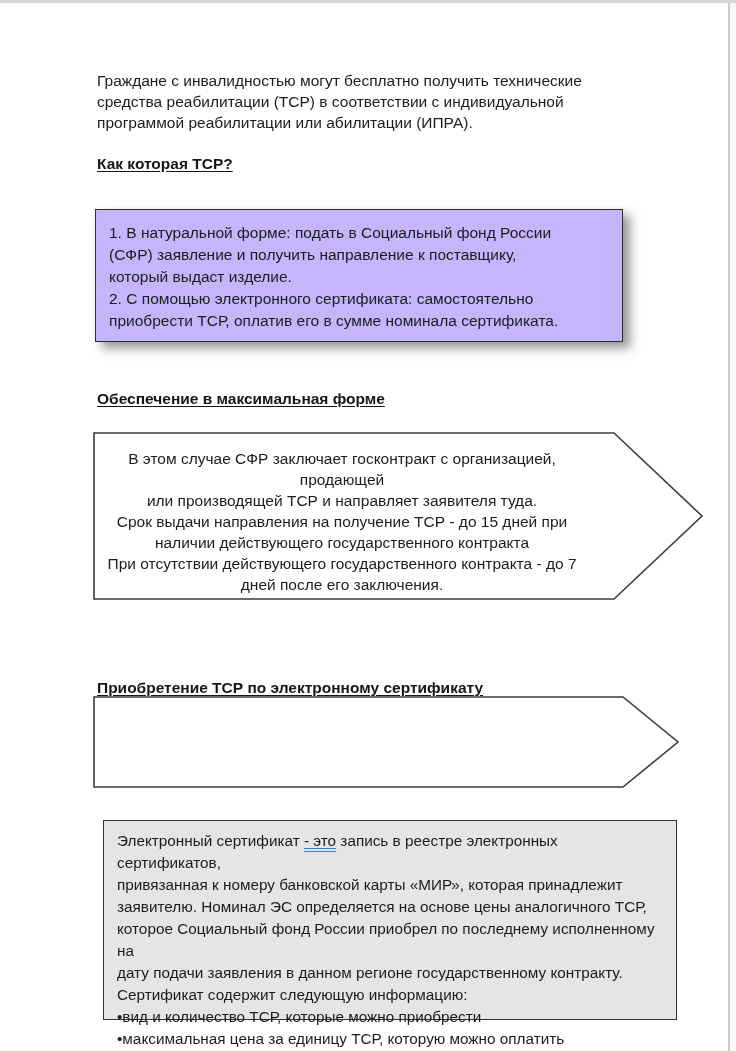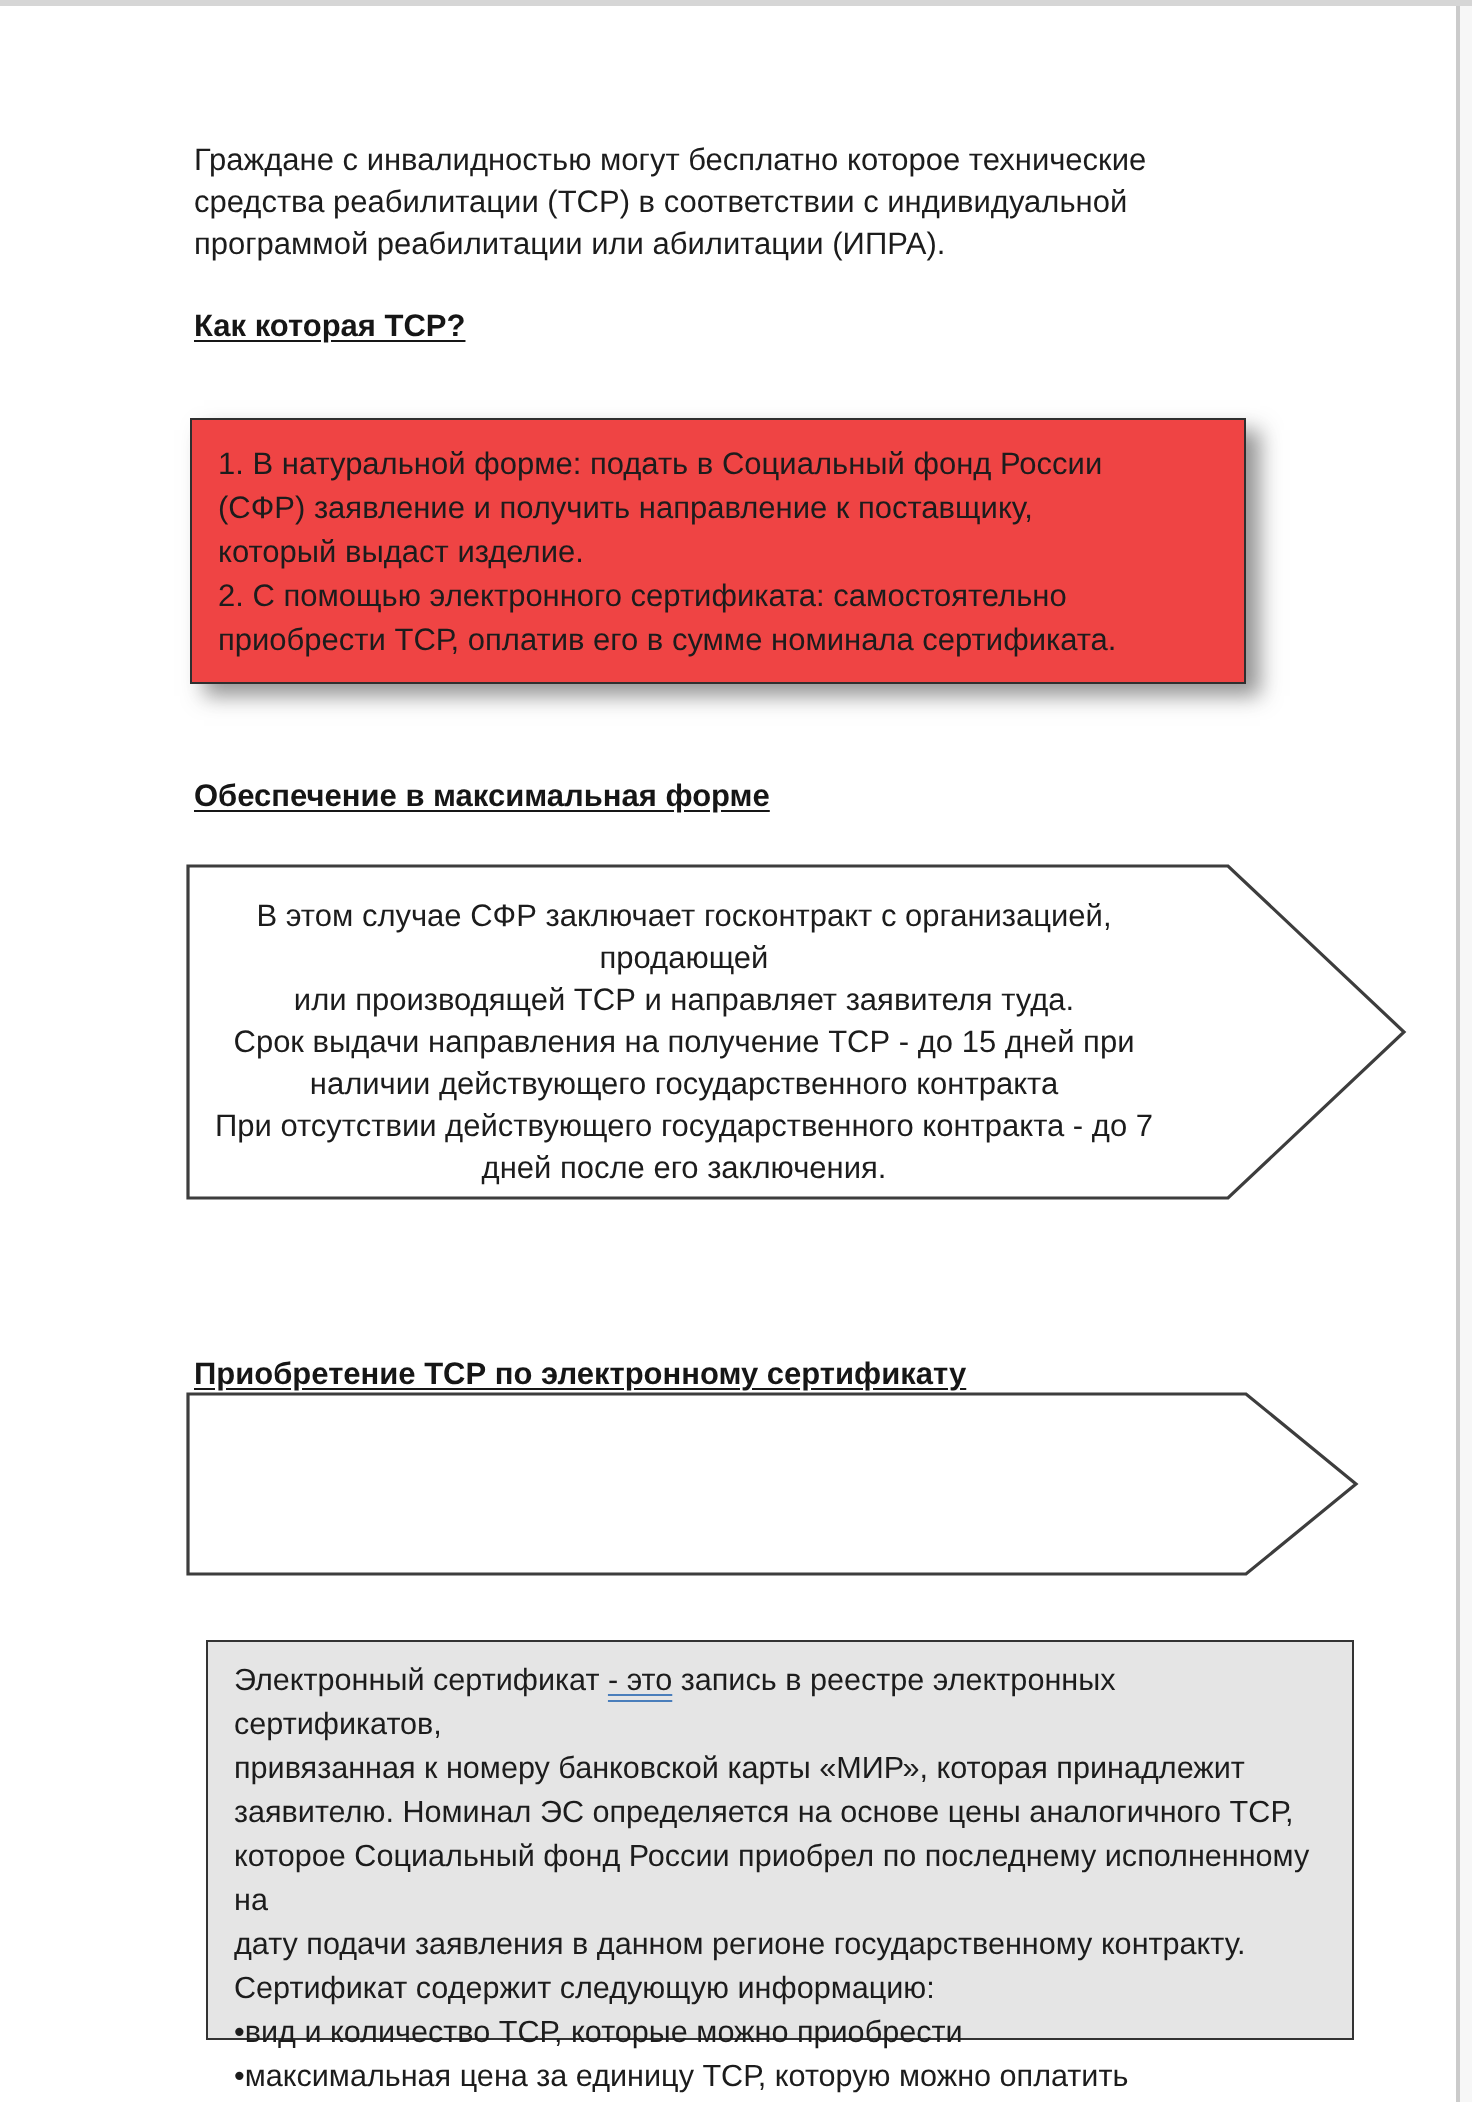--- a/index.html
+++ b/index.html
@@ -23,21 +23,21 @@
     font-size:15.5px;font-weight:700;
     text-decoration:underline;text-underline-offset:2px;
     color:#161616;
   }
   .h-how{top:155px;}
   .h-nat{top:390px;}
   .h-cert{top:679px;text-decoration:underline;}
 
   .box1{
     position:absolute;left:95px;top:209px;width:528px;height:133px;
-    box-sizing:border-box;border:1.6px solid #2f2f2f;background:#ef4444;
+    box-sizing:border-box;border:1.6px solid #2f2f2f;background:#c4b5fd;
     box-shadow:7px 6px 10px 0 rgba(60,60,60,0.55);
     padding:12px 14px 0 13px;
     font-size:15.5px;line-height:22px;
   }
 
   .arrow{position:absolute;text-align:center;}
   .arrow svg{position:absolute;left:0;top:0;display:block;}
   .arrow-text{
     position:absolute;left:14px;width:470px;
     font-size:15.5px;line-height:21px;
@@ -60,21 +60,21 @@
   }
 </style>
 </head>
 <body>
 
 <div>
   <div class="outside-right"></div>
   <div class="right-edge"></div>
   <div class="top-strip"></div>
 
-  <p class="intro textblock">Граждане с инвалидностью могут бесплатно которое технические
+  <p class="intro textblock">Граждане с инвалидностью могут бесплатно получить технические
 средства реабилитации (ТСР) в соответствии с индивидуальной
 программой реабилитации или абилитации (ИПРА).</p>
 
   <h2 class="heading h-how">Как которая ТСР?</h2>
 
   <div class="box1">
       <div class="textblock">1. В натуральной форме: подать в Социальный фонд России
 (СФР) заявление и получить направление к поставщику,
 который выдаст изделие.
 2. С помощью электронного сертификата: самостоятельно

